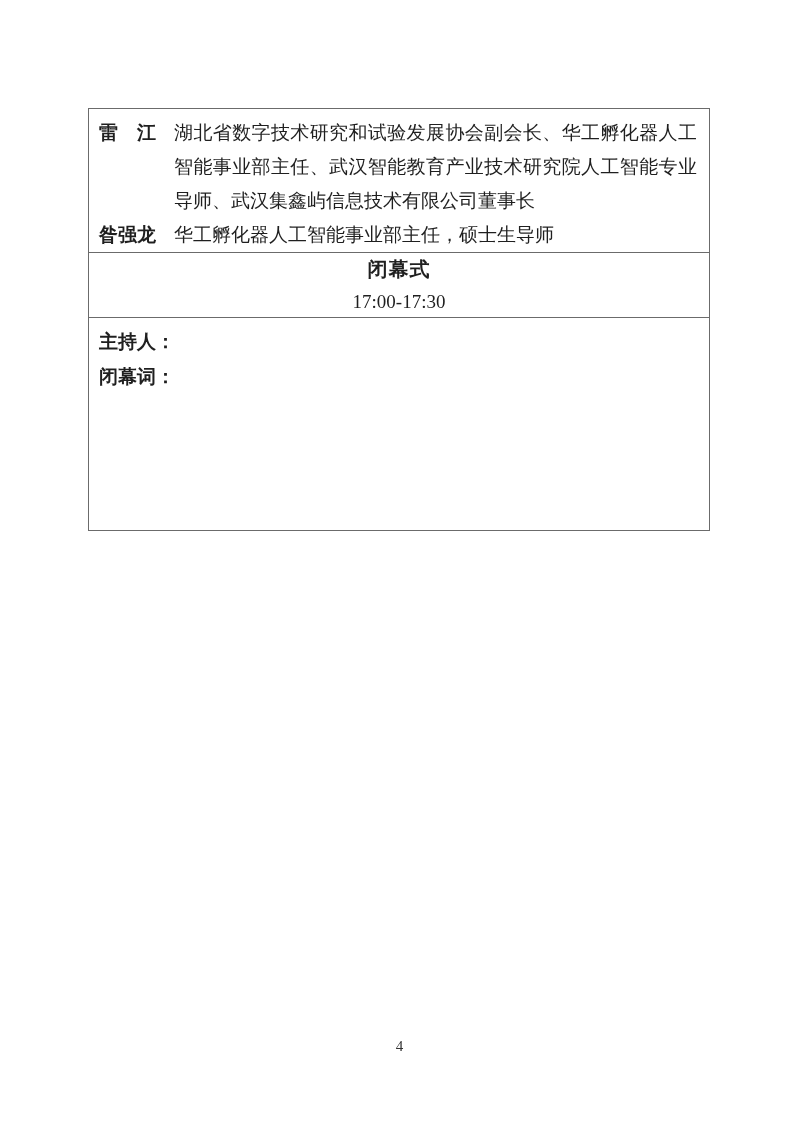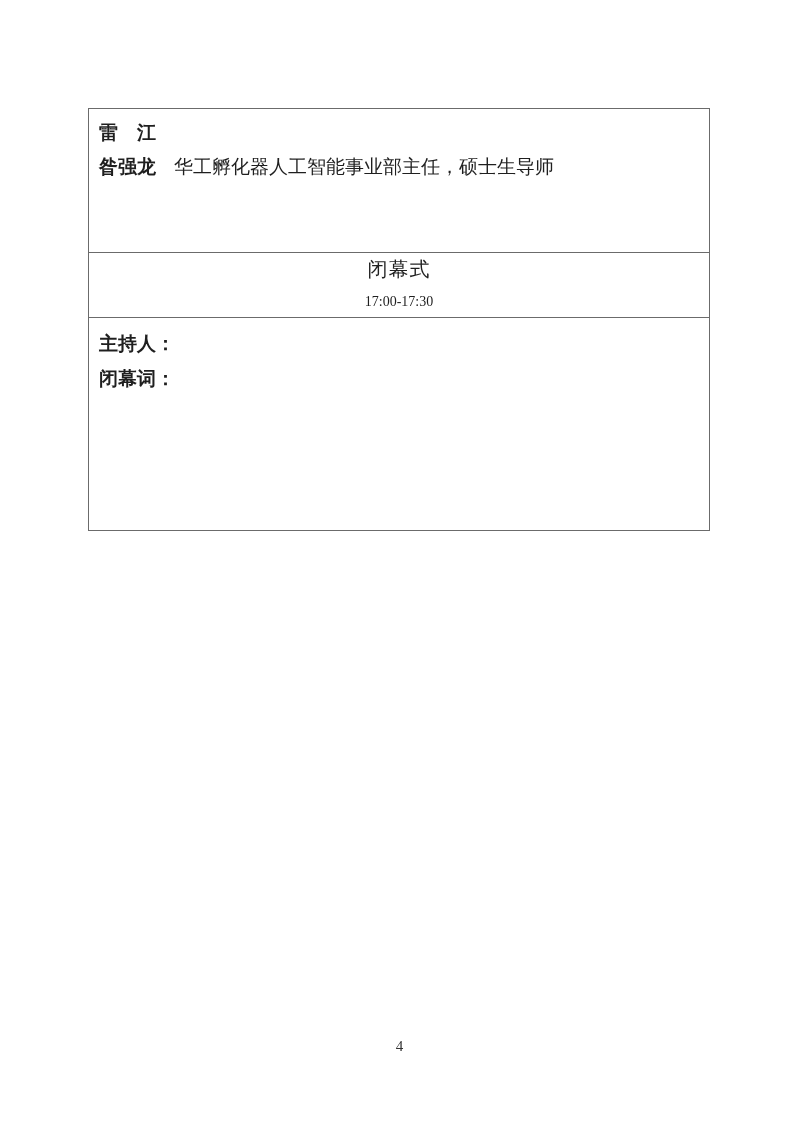--- a/index.html
+++ b/index.html
@@ -60,31 +60,31 @@
     white-space: nowrap;
   }
   .entry .desc {
     flex: 1 1 auto;
     padding-right: 12px;
     text-align: justify;
     text-justify: inter-ideograph;
   }
   .session-title {
     font-family: "Liberation Sans", "DejaVu Sans", sans-serif;
-    font-weight: 400;
+    font-weight: 700;
     font-size: 20px;
     line-height: 33px;
     letter-spacing: 1px;
   }
   .session-time {
-    font-size: 14px;
+    font-size: 19px;
     line-height: 32px;
   }
   .role-label {
-    font-family: Liberation Serif, serif;
+    font-family: Liberation Mono, monospace;
     font-weight: 700;
     font-size: 19px;
     line-height: 35px;
     padding-left: 10px;
   }
   .page-number {
     position: absolute;
     left: 0;
     top: 1038px;
     width: 100%;
@@ -96,20 +96,21 @@
 </head>
 <body>
 
 <div class="page">
 
   <div class="schedule-table">
 
     <div class="trow guests">
       <div class="entry">
         <div class="name">雷　江</div>
+        <div class="desc">湖北省数字技术研究和试验发展协会副会长、华工孵化器人工智能事业部主任、武汉智能教育产业技术研究院人工智能专业导师、武汉集鑫屿信息技术有限公司董事长</div>
       </div>
       <div class="entry">
         <div class="name">昝强龙</div>
         <div class="desc">华工孵化器人工智能事业部主任，硕士生导师</div>
       </div>
     </div>
 
     <div class="trow session">
       <div class="session-title">闭幕式</div>
       <div class="session-time">17:00-17:30</div>

